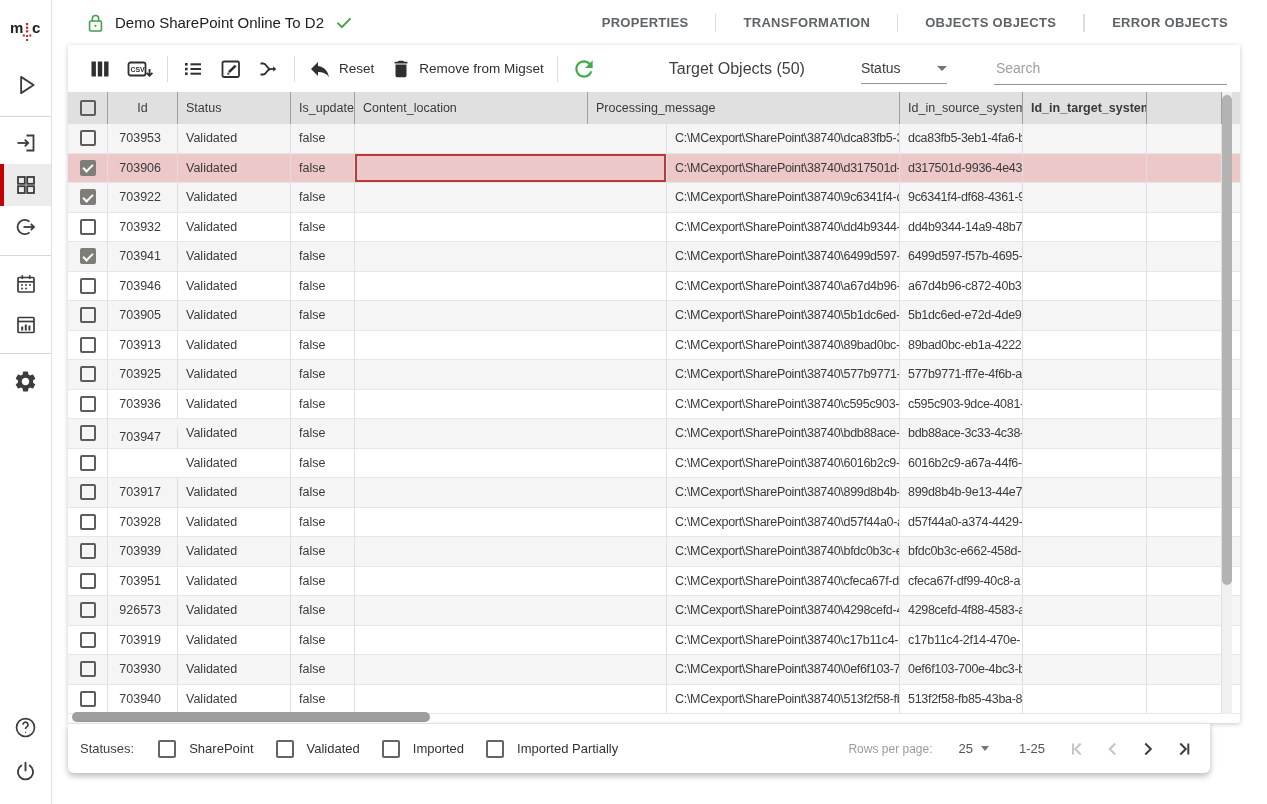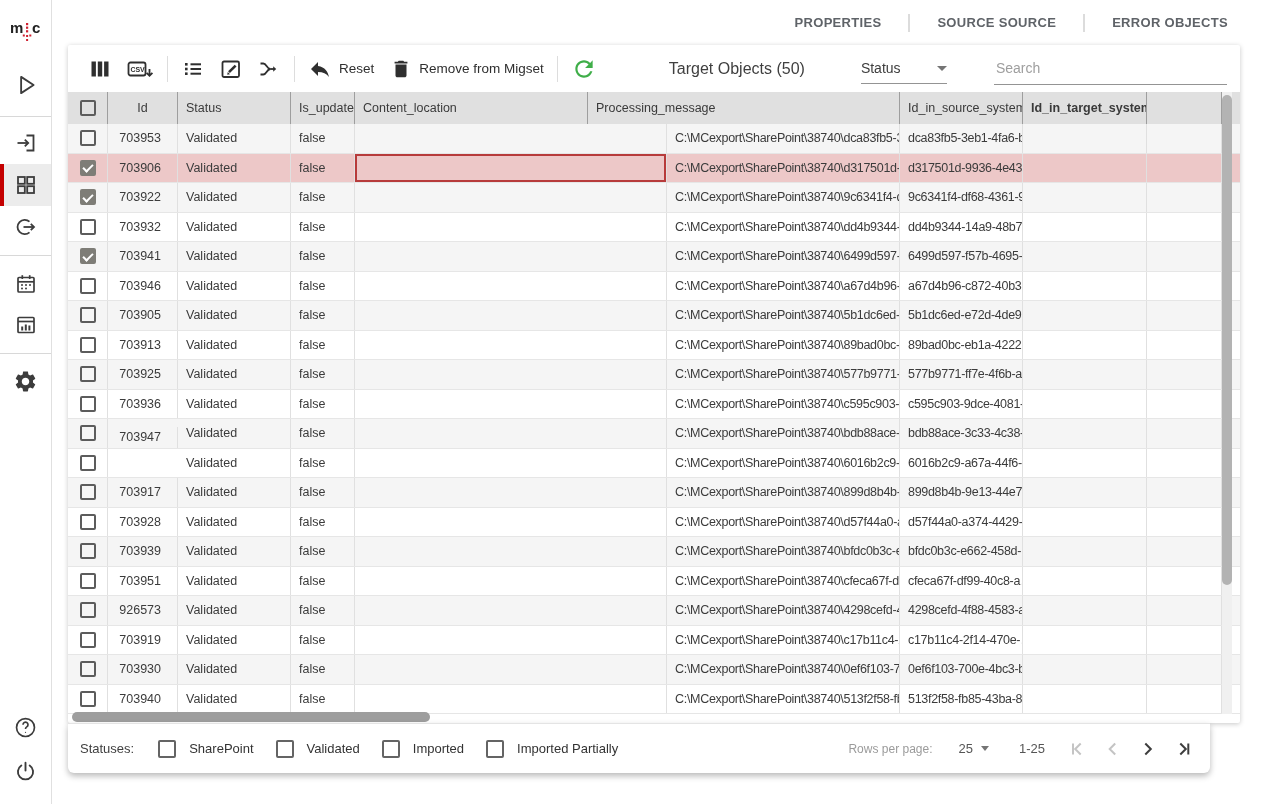--- a/index.html
+++ b/index.html
@@ -165,25 +165,37 @@
   </div>
   <div class="nav" style="top:750px" data-name="sidebar-item-logout">
     <svg width="25" height="25" viewBox="0 0 24 24" fill="none" stroke="#3c3c3c" stroke-width="1.8" stroke-linecap="round" data-name="power-icon">
       <path d="M12 3.5 V11"></path>
         <path d="M8 6.2 a7.3 7.3 0 1 0 8 0"></path>
     </svg>
   </div>
 </div>
 
 <div class="topbar" data-name="top-bar">
+  <div class="migset" data-name="migset-header">
+    <svg width="19" height="22" viewBox="0 0 24 26" fill="none" stroke="#43a047" stroke-width="2" data-name="lock-icon">
+      <rect x="4.5" y="10.5" width="15" height="12.5" rx="1.5"></rect>
+        <path d="M8 10.5 V7.5 a4 4 0 0 1 8 0 V10.5"></path>
+        <circle cx="12" cy="16.5" r="1.4" fill="#43a047" stroke="none"></circle>
+    </svg>
+    <span class="migset-name" data-name="migset-name">Demo SharePoint Online To D2</span>
+    <svg width="20" height="18" viewBox="0 0 24 24" fill="none" stroke="#43a047" stroke-width="2.6" stroke-linecap="round" stroke-linejoin="round" data-name="check-icon">
+      <path d="M4 12.5 l5.2 5 L20 6.5"></path>
+    </svg>
+  </div>
   <div class="tabs" id="tabs" data-name="tab-bar">
       <div class="tab" data-name="tab-properties">PROPERTIES</div>
       <div class="tab-divider" data-name="tab-divider"></div>
+      <div class="tab" data-name="tab-transformation">TRANSFORMATION</div>
       <div class="tab-divider" data-name="tab-divider"></div>
-      <div class="tab" data-name="tab-source-objects">SOURCE SOURCE</div>
+      <div class="tab" data-name="tab-source-objects">OBJECTS OBJECTS</div>
       <div class="tab-divider" data-name="tab-divider"></div>
       <div class="tab-divider" data-name="tab-divider"></div>
       <div class="tab" data-name="tab-error-objects">ERROR OBJECTS</div>
     </div>
 </div>
 
 <div class="card" data-name="target-objects-panel">
   <div class="toolbar" data-name="grid-toolbar">
     <span class="tbtn" data-name="column-settings-button">
       <svg width="24" height="24" viewBox="0 0 24 24" fill="#2f2f2f" data-name="columns-icon">

